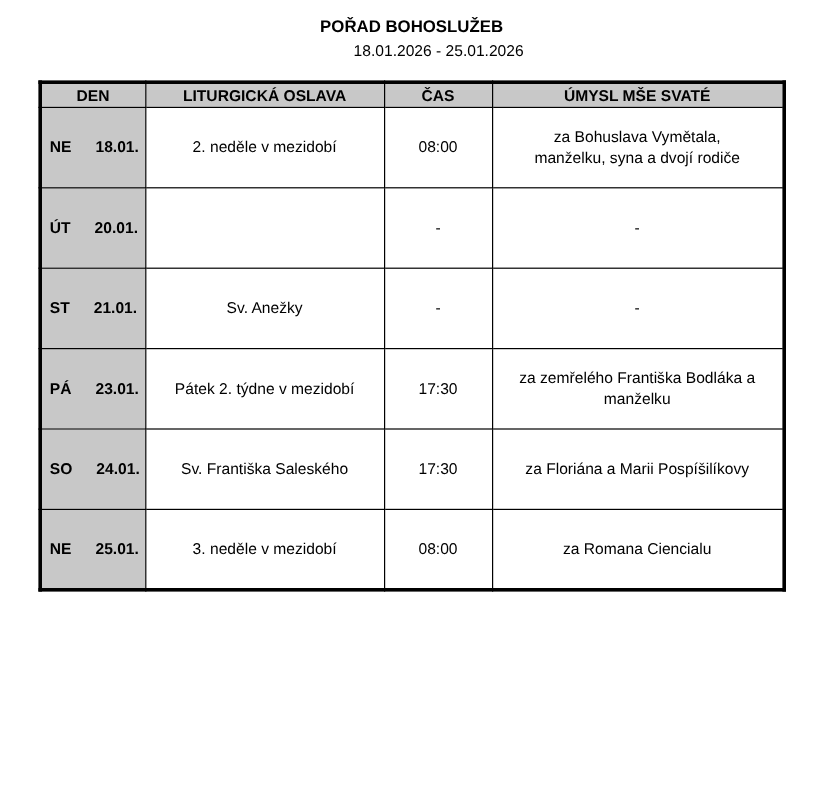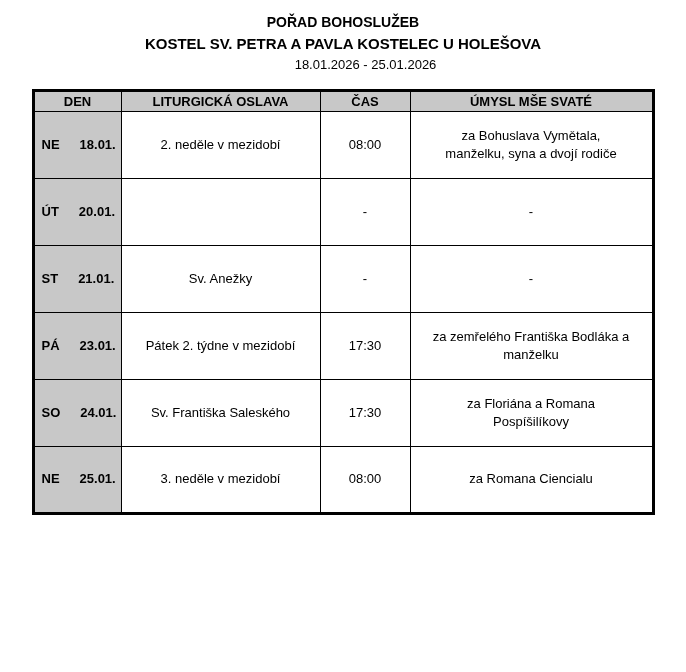--- a/index.html
+++ b/index.html
@@ -55,21 +55,20 @@
   }
   .day-wrap { display: inline-flex; gap: 20px; white-space: nowrap; justify-content: space-between; }
   .schedule td.celebration-cell { padding: 2px 10px; }
   .schedule td.intention-cell   { padding: 2px 20px; }
 </style>
 </head>
 <body>
 
 <div class="doc-header">
   <div class="doc-title">POŘAD BOHOSLUŽEB</div>
-  <div class="doc-subtitle">KOSTEL SV. PETRA A PAVLA KOSTELEC U HOLEŠOVA</div>
   <div class="doc-daterange">18.01.2026 - 25.01.2026</div>
 </div>
 
 <table class="schedule">
   <colgroup>
     <col style="width:88px">
       <col style="width:199px">
       <col style="width:90px">
       <col style="width:243px">
   </colgroup>
@@ -128,21 +127,21 @@
     </tr>
     <tr>
       <td class="day-cell">
         <span class="day-wrap">
             <span>SO</span>
             <span>24.01.</span>
           </span>
       </td>
       <td class="celebration-cell">Sv. Františka Saleského</td>
       <td class="time-cell">17:30</td>
-      <td class="intention-cell">za Floriána a Romana Pospíšilíkovy</td>
+      <td class="intention-cell">za Floriána a Marii Pospíšilíkovy</td>
     </tr>
     <tr>
       <td class="day-cell">
         <span class="day-wrap">
             <span>NE</span>
             <span>25.01.</span>
           </span>
       </td>
       <td class="celebration-cell">3. neděle v mezidobí</td>
       <td class="time-cell">08:00</td>

